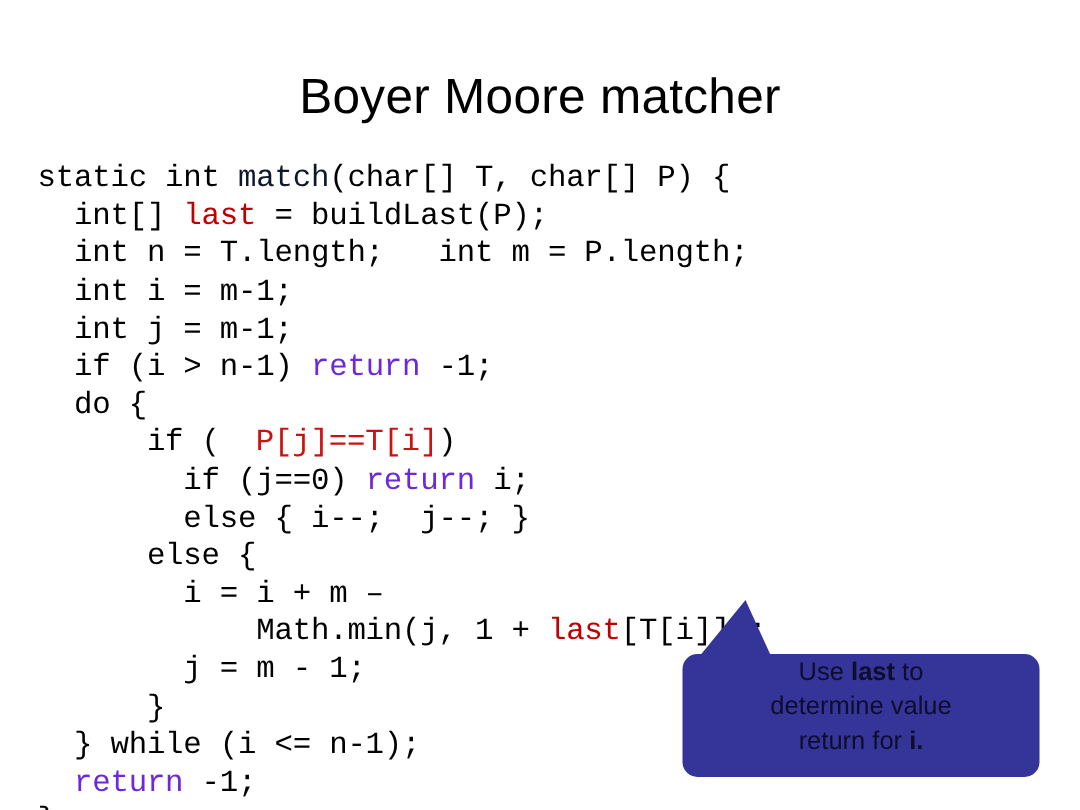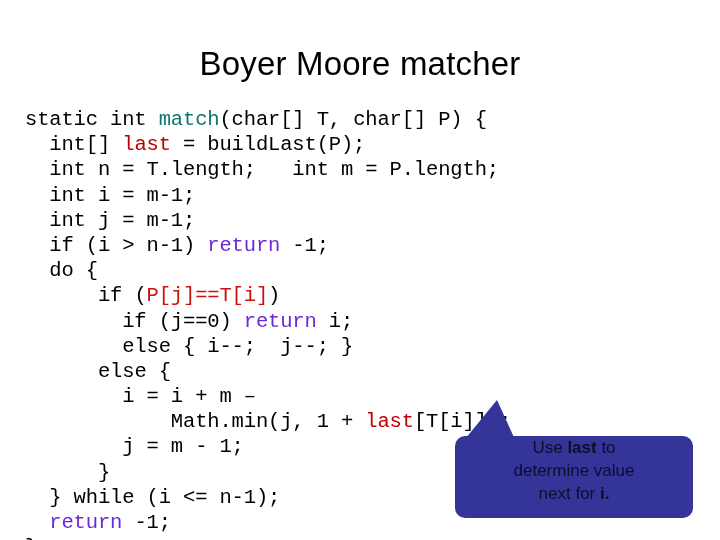--- a/index.html
+++ b/index.html
@@ -44,23 +44,23 @@
     line-height: 25.2px;
     color: #000000;
     white-space: pre;
     letter-spacing: -0.15px;
   }
   .code-line {
     white-space: pre;
     height: 25.2px;
   }
   .tok-kw       { color: #6d28d9; }   
-  .tok-fn       { color: #0f766e; }   
+  .tok-fn       { color: #0f172a; }   
   .tok-id       { color: #C00000; }   
-  .tok-cmp      { color: #CC1111; }   
+  .tok-cmp      { color: #CC1111; margin-left: 24px; }   
 
   
   #callout {
     position: absolute;
     left: 455px;
     top: 436px;
     width: 238px;
     height: 82px;
   }
   #callout-body {
@@ -111,17 +111,17 @@
   <div id="code-block"><div class="code-line"><span>static int </span><span class="tok-fn">match</span><span>(char[] T, char[] P) {</span></div><div class="code-line"><span>  </span><span>int[] </span><span class="tok-id">last</span><span> = buildLast(P);</span></div><div class="code-line"><span>  </span><span>int n = T.length;   int m = P.length;</span></div><div class="code-line"><span>  </span><span>int i = m-1;</span></div><div class="code-line"><span>  </span><span>int j = m-1;</span></div><div class="code-line"><span>  </span><span>if (i &gt; n-1) </span><span class="tok-kw">return</span><span> -1;</span></div><div class="code-line"><span>  </span><span>do {</span></div><div class="code-line"><span>      </span><span>if (</span><span class="tok-cmp">P[j]==T[i]</span><span>)</span></div><div class="code-line"><span>        </span><span>if (j==0) </span><span class="tok-kw">return</span><span> i;</span></div><div class="code-line"><span>        </span><span>else { i--;  j--; }</span></div><div class="code-line"><span>      </span><span>else {</span></div><div class="code-line"><span>        </span><span>i = i + m –</span></div><div class="code-line"><span>            </span><span>Math.min(j, 1 + </span><span class="tok-id">last</span><span>[T[i]]);</span></div><div class="code-line"><span>        </span><span>j = m - 1;</span></div><div class="code-line"><span>      </span><span>}</span></div><div class="code-line"><span>  </span><span>} while (i &lt;= n-1);</span></div><div class="code-line"><span>  </span><span class="tok-kw">return</span><span> -1;</span></div><div class="code-line"><span>}</span></div></div>
 
   <div id="callout">
     <div id="callout-body"></div>
     <svg id="callout-tail" viewBox="0 0 110 48" width="110" height="48" aria-hidden="true">
       <polygon points="42,2 6,46 62,46" fill="#343499"></polygon>
     </svg>
     <div id="callout-text">
         <span class="cl-line"><span>Use </span><b>last</b><span> to</span></span>
         <span class="cl-line"><span>determine value</span></span>
-        <span class="cl-line"><span>next for </span><b>i.</b></span>
+        <span class="cl-line"><span>return for </span><b>i.</b></span>
       </div>
   </div>
 
 </div>
 
 </body></html>

